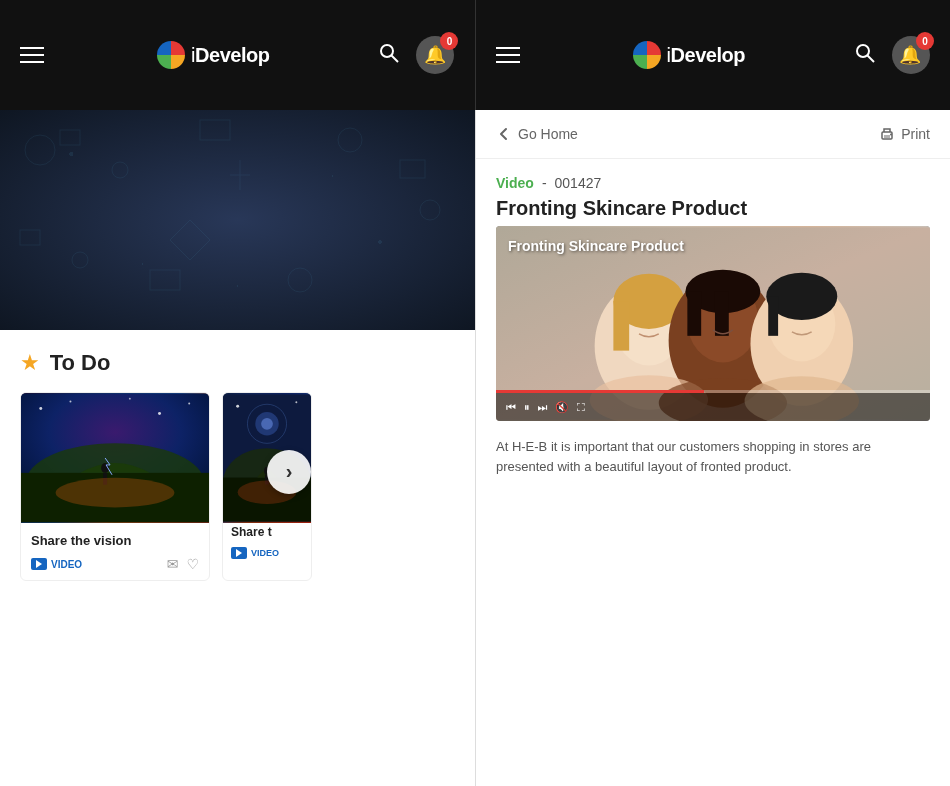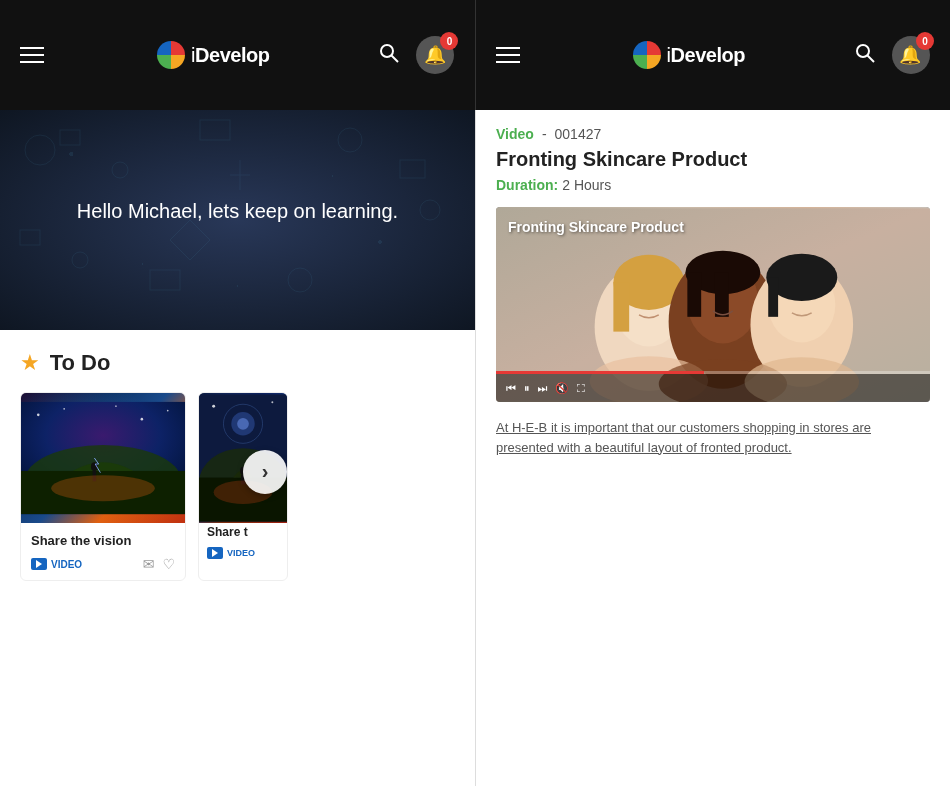--- a/index.html
+++ b/index.html
@@ -205,21 +205,21 @@
       font-weight: bold;
       color: #222;
     }
 
     .cards-row {
       display: flex;
       gap: 12px;
       overflow: hidden;
     }
     .course-card {
-      width: 166px;
+      width: 190px;
       flex-shrink: 0;
       border: 1px solid #eee;
       border-radius: 6px;
       overflow: hidden;
       background: white;
     }
     .card-thumb {
       width: 100%;
       height: 130px;
       background: linear-gradient(135deg, #1a0a2e 0%, #0d3366 30%, #1a4a8a 50%, #e06010 70%, #c03010 100%);
@@ -433,21 +433,20 @@
     .about-title {
       font-size: 18px;
       font-weight: bold;
       color: #222;
       margin-bottom: 8px;
     }
     .about-text {
       font-size: 13px;
       color: #555;
       line-height: 1.5;
-      text-decoration: underline;
     }
 
     
     .logo-svg {
       width: 36px;
       height: 36px;
     }
   </style>
 </head>
 <body>
@@ -543,21 +542,20 @@
         <circle cx="350" cy="30" r="12" stroke="#4488aa" stroke-width="1" fill="none"></circle>
         <rect x="400" y="50" width="25" height="18" stroke="#4488aa" stroke-width="1" fill="none"></rect>
         <circle cx="430" cy="100" r="10" stroke="#4488aa" stroke-width="1" fill="none"></circle>
         <rect x="20" y="120" width="20" height="15" stroke="#4488aa" stroke-width="1" fill="none"></rect>
         <circle cx="80" cy="150" r="8" stroke="#4488aa" stroke-width="1" fill="none"></circle>
         <rect x="150" y="160" width="30" height="20" stroke="#4488aa" stroke-width="1" fill="none"></rect>
         <circle cx="300" cy="170" r="12" stroke="#4488aa" stroke-width="1" fill="none"></circle>
         <path d="M240 50 L240 80 M230 65 L250 65" stroke="#4488aa" stroke-width="1"></path>
         <path d="M170 130 L190 110 L210 130 L190 150 Z" stroke="#4488aa" stroke-width="1" fill="none"></path>
       </svg>
-      <p class="hero-greeting">Hello Michael, lets keep on learning.</p>
     </div>
 
     <div class="todo-section">
       <div class="todo-header">
         <span class="star-icon">★</span>
         <span class="todo-title">To Do</span>
       </div>
 
       <div class="cards-row">
 
@@ -636,35 +634,48 @@
               </div>
             </div>
           </div>
         </div>
       </div>
     </div>
   </div>
 
   <div class="right-panel">
 
+    <div class="detail-nav">
+      <button class="back-btn">
+        <svg width="16" height="16" viewBox="0 0 16 16" fill="none">
+          <path d="M10 3 L5 8 L10 13" stroke="#666" stroke-width="2" stroke-linecap="round" stroke-linejoin="round"></path>
+        </svg>
+        <span>Go Home</span>
+      </button>
+      <button class="print-btn">
+        <svg width="16" height="16" viewBox="0 0 16 16" fill="none">
+          <rect x="3" y="6" width="10" height="7" rx="1" stroke="#666" stroke-width="1.5"></rect>
+          <path d="M5 6V3h6v3" stroke="#666" stroke-width="1.5"></path>
+          <rect x="5" y="9" width="6" height="3" fill="#666" opacity="0.5"></rect>
+          <circle cx="12" cy="8.5" r="1" fill="#666"></circle>
+        </svg>
+        <span>Print</span>
+      </button>
+    </div>
 
     <div class="detail-content">
 
       <div class="detail-type-row">
         <span class="detail-type-label">Video</span>
         <span class="detail-type-id">-</span>
         <span class="detail-type-id">001427</span>
       </div>
 
       <div class="detail-title">Fronting Skincare Product</div>
 
-      <div class="detail-duration-row">
-        <span class="duration-label">Duration:</span>
-        <span class="duration-value">2 Hours</span>
-      </div>
 
       <div class="video-player">
         <div class="video-bg"></div>
 
         <svg style="position:absolute;inset:0;width:100%;height:100%" viewBox="0 0 440 195">
 
           <defs>
             <linearGradient id="videoBg" x1="0%" y1="0%" x2="100%" y2="100%">
               <stop offset="0%" stop-color="#b0a898"></stop>
               <stop offset="50%" stop-color="#c8b0a0"></stop>

